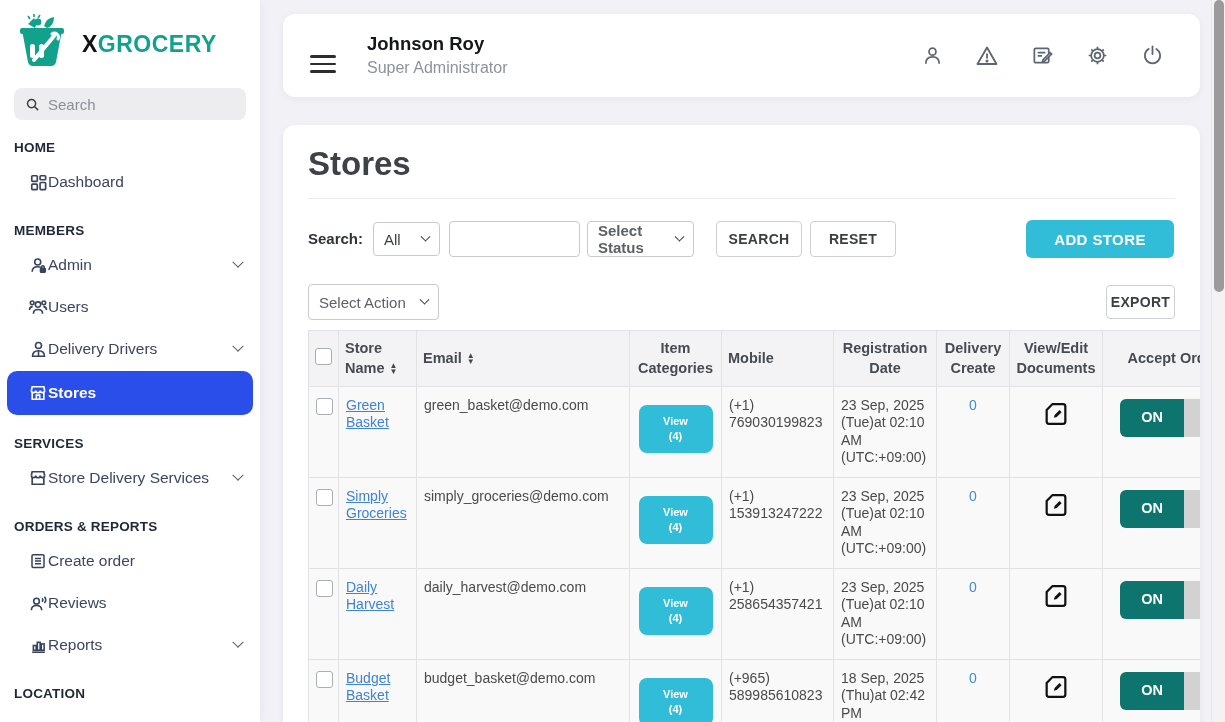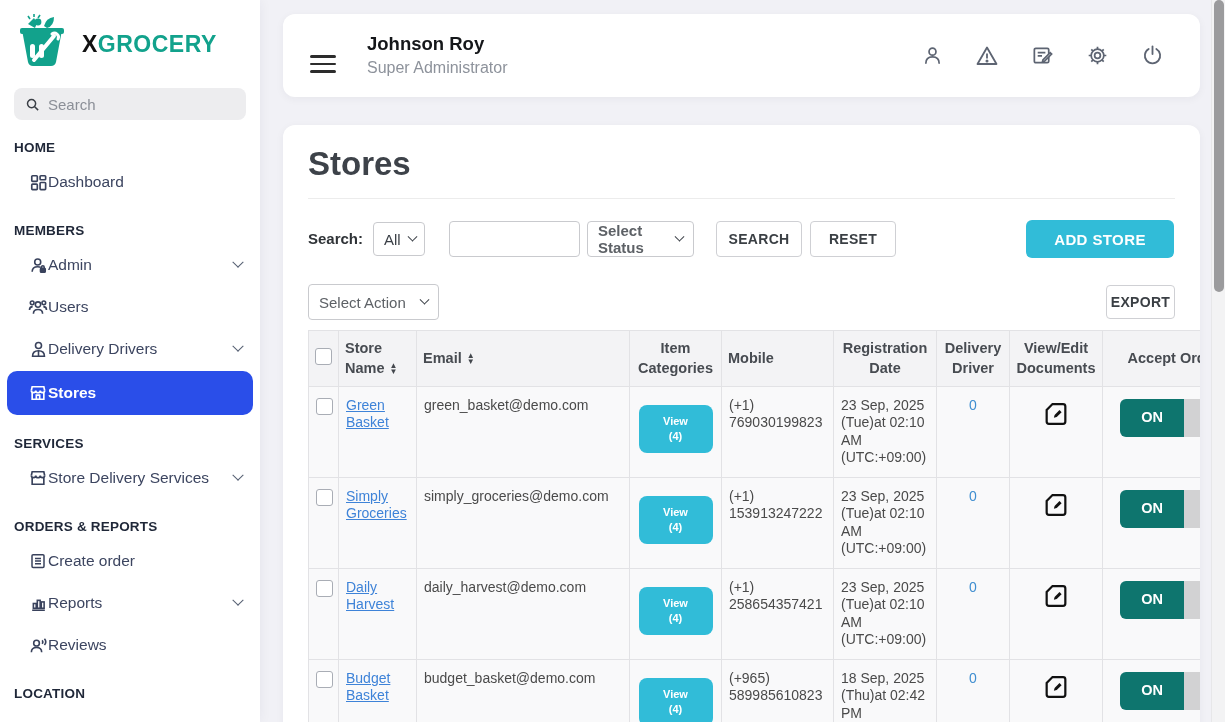--- a/index.html
+++ b/index.html
@@ -214,39 +214,39 @@
             <rect x="4" y="3.5" width="16" height="17" rx="1.5"></rect>
             <path d="M8 8.5 h8 M8 12 h8 M8 15.5 h8"></path>
           </svg>
         </span>
         <span class="lbl">Create order</span>
       </div>
 
       <div class="nav-item">
         <span class="ico">
           <svg width="19" height="19" viewBox="0 0 24 24" fill="none" stroke="currentColor" stroke-width="2">
+            <circle cx="9.5" cy="9" r="3.6"></circle>
+              <path d="M3 20.5 q0-6 6.5-6 q6.5 0 6.5 6"></path>
+            <path d="M16.5 5.5 q2 2.2 0 4.4 M19.5 3.5 q3.4 4 0 8"></path>
+          </svg>
+        </span>
+        <span class="lbl">Reviews</span>
+      </div>
+
+      <div class="nav-item">
+        <span class="ico">
+          <svg width="19" height="19" viewBox="0 0 24 24" fill="none" stroke="currentColor" stroke-width="2">
             <path d="M4 20.5 h16"></path>
             <rect x="5.5" y="12" width="3.6" height="6"></rect>
             <rect x="10.5" y="8" width="3.6" height="10"></rect>
             <rect x="15.5" y="10" width="3.6" height="8"></rect>
           </svg>
         </span>
         <span class="lbl">Reports</span>
         <span class="chev"></span>
-      </div>
-
-      <div class="nav-item">
-        <span class="ico">
-          <svg width="19" height="19" viewBox="0 0 24 24" fill="none" stroke="currentColor" stroke-width="2">
-            <circle cx="9.5" cy="9" r="3.6"></circle>
-              <path d="M3 20.5 q0-6 6.5-6 q6.5 0 6.5 6"></path>
-            <path d="M16.5 5.5 q2 2.2 0 4.4 M19.5 3.5 q3.4 4 0 8"></path>
-          </svg>
-        </span>
-        <span class="lbl">Reviews</span>
       </div>
 
       <div class="section-label">LOCATION</div>
     </div>
   </div>
 
   <div class="main">
 
     <div class="card header-card">
       <div class="burger">
@@ -293,21 +293,21 @@
           </svg>
         </span>
       </div>
     </div>
 
     <div class="card content-card">
       <div class="page-title">Stores</div>
       <div class="title-divider"></div>
 
       <div class="flabel">Search:</div>
-      <div class="fake-select" style="left:90px; top:97px; width:52px; height:34px; color:#3a3f46;">
+      <div class="fake-select" style="left:90px; top:97px; width:67px; height:34px; color:#3a3f46;">
         <span>All</span>
         <span class="chev"></span>
       </div>
       <input class="text-input" style="left: 166px; top: 96px; width: 131px;" type="text" value="">
       <div class="fake-select" style="left:304px; top:96px; width:107px;font-weight:bold;">
         <span>Select Status</span>
         <span class="chev"></span>
       </div>
       <button class="btn-outline" style="left:433px; top:96px; width:86px;">SEARCH</button>
       <button class="btn-outline" style="left:527px; top:96px; width:86px;">RESET</button>
@@ -345,21 +345,21 @@
               </th>
               <th class="al">
                 <span>Email</span><span class="sorter">
                     <span>▲</span>
                     <span>▼</span>
                   </span>
               </th>
               <th class="ac">Item Categories</th>
               <th class="al">Mobile</th>
               <th class="ac">Registration Date</th>
-              <th class="ac">Delivery Driver</th>
+              <th class="ac">Delivery Create</th>
               <th class="ac">View/Edit Documents</th>
               <th class="ac">Accept Orders</th>
             </tr>
           </thead>
           <tbody>
 
             <tr>
               <td class="ac"><input type="checkbox" class="cb" style=""></td>
               <td class="al"><span class="store-link">Green Basket</span></td>
               <td class="al">green_basket@demo.com</td>

